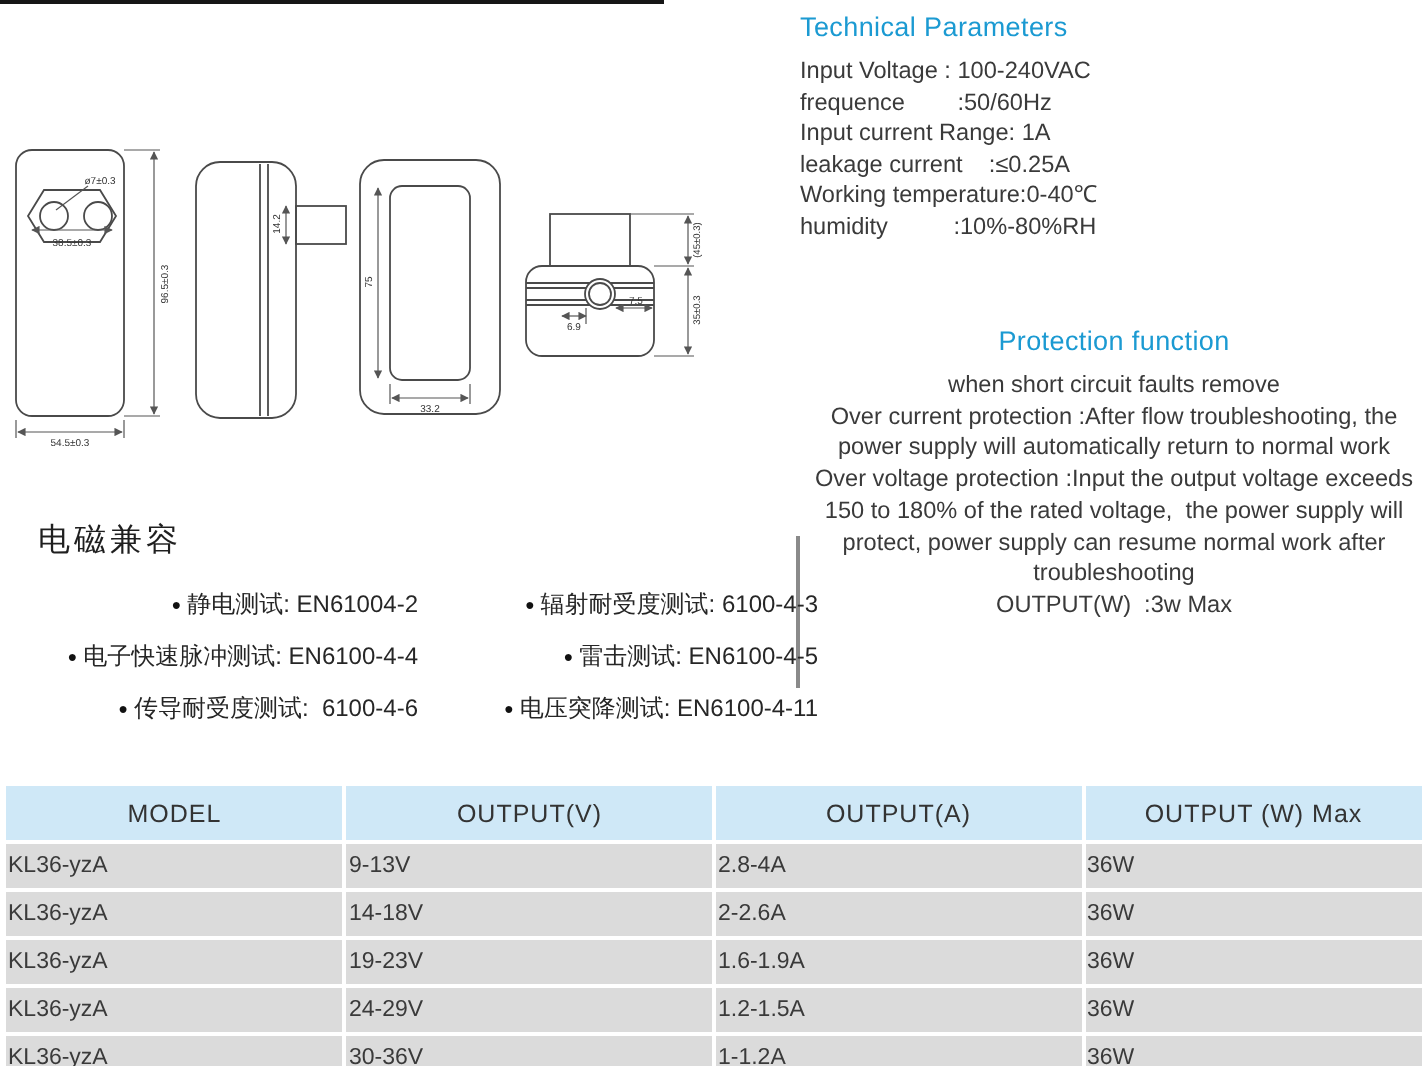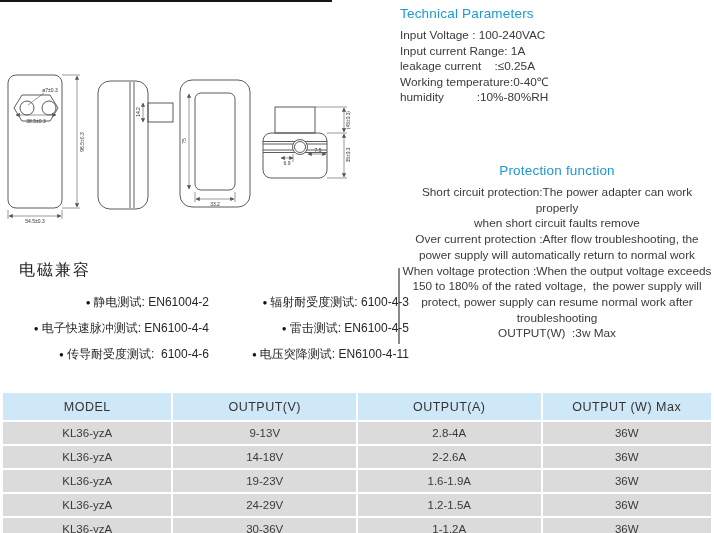--- a/index.html
+++ b/index.html
@@ -20,21 +20,21 @@
   
   .emc{position:absolute;left:8px;top:260px;width:390px;margin-left:11px;}
   .emc-title{font-size:16px;color:#1f1f1f;letter-spacing:2px;margin:0 0 13px 0;font-weight:normal;}
   .emc-grid{display:grid;grid-template-columns:190px auto;row-gap:9px;}
   .emc-item{font-size:12px;color:#262626;white-space:pre;text-align:right;}
   .blt{font-size:8px;vertical-align:1.5px;margin-right:3px;color:#111;}
 
   
   table.spec{position:absolute;left:1px;top:391px;width:712px;border-collapse:separate;border-spacing:2px;}
   table.spec th{background:#cfe8f7;height:25px;font-size:12.5px;font-weight:normal;color:#333;letter-spacing:.5px;}
-  table.spec td{background:#dbdbdb;height:20px;font-size:11.5px;color:#3a3a3a;text-align:center;}
+  table.spec td{background:#dbdbdb;height:20px;font-size:11.5px;color:#3a3a3a;text-align:left;}
   .c1{width:24%}.c2{width:26%}.c3{width:26%}.c4{width:24%}
 
   
   .drawings{position:absolute;left:0;top:55px;}
   .drawings text{fill:#333;font-family:"Liberation Sans",sans-serif;}
 </style>
 </head>
 <body>
 
 <div class="page">
@@ -116,33 +116,33 @@
       <text x="287" y="110">6.9</text>
       <text x="318" y="97">7.5</text>
       <text transform="translate(350,65) rotate(-90)" font-size="4.8">(45±0.3)</text>
       <text transform="translate(350,100) rotate(-90)" font-size="4.8">35±0.3</text>
     </g>
   </svg>
 
   <div class="col-right">
     <h3 class="sec-title">Technical Parameters</h3>
     <div class="tp-line">Input Voltage : 100-240VAC</div>
+    <div class="tp-line">frequence        :50/60Hz</div>
     <div class="tp-line">Input current Range: 1A</div>
     <div class="tp-line">leakage current    :≤0.25A</div>
     <div class="tp-line">Working temperature:0-40℃</div>
     <div class="tp-line">humidity          :10%-80%RH</div>
   </div>
 
   <div class="prot">
     <h3 class="sec-title">Protection function</h3>
-    <div class="prot-line">Short circuit protection:The power adapter can work properly</div>
     <div class="prot-line">when short circuit faults remove</div>
     <div class="prot-line">Over current protection :After flow troubleshooting, the</div>
     <div class="prot-line">power supply will automatically return to normal work</div>
-    <div class="prot-line">When voltage protection :When the output voltage exceeds</div>
+    <div class="prot-line">Over voltage protection :Input the output voltage exceeds</div>
     <div class="prot-line">150 to 180% of the rated voltage,  the power supply will</div>
     <div class="prot-line">protect, power supply can resume normal work after</div>
     <div class="prot-line">troubleshooting</div>
     <div class="prot-line">OUTPUT(W)  :3w Max</div>
   </div>
 
   <div class="emc">
     <h3 class="emc-title">电磁兼容</h3>
     <div class="emc-grid">
       <div class="emc-item"><span class="blt">●</span><span>静电测试: EN61004-2</span></div>

